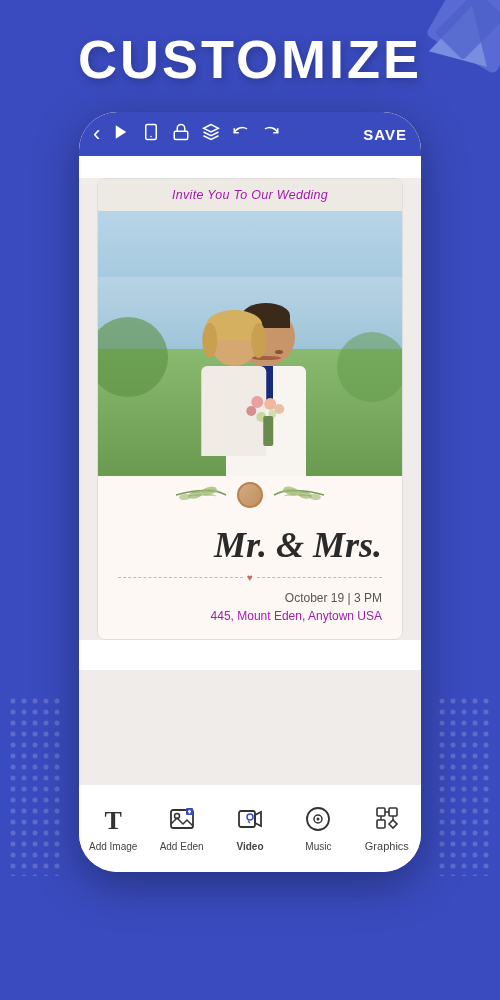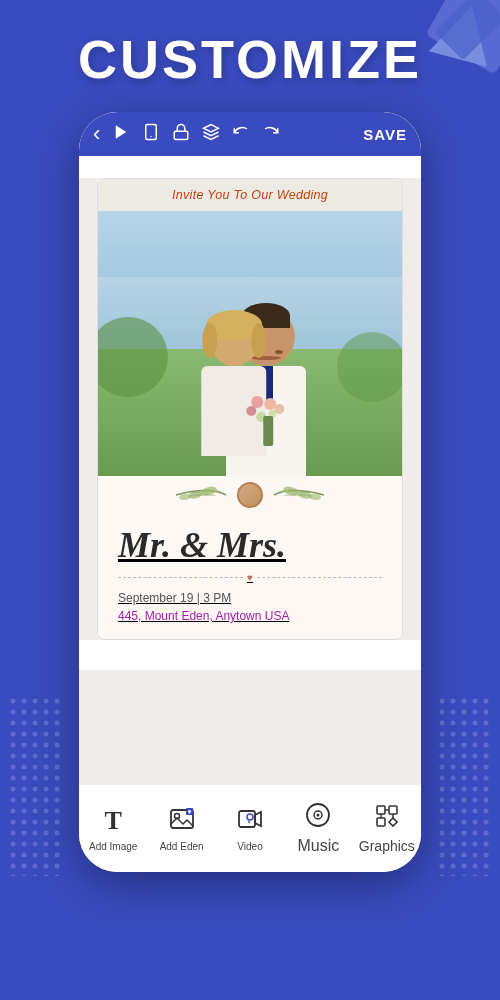--- a/index.html
+++ b/index.html
@@ -97,21 +97,21 @@
       </svg>
     </div>
 
     <div style="margin-left:auto;color:#fff;font-weight:bold;font-size:15px;letter-spacing:1px;cursor:pointer;">SAVE</div>
   </div>
 
   <div style="height:22px;background:#fff;"></div>
 
   <div style="margin:0 18px;border-radius:8px;overflow:hidden;border:1.5px solid #ddd;background:#fdf8f3;">
 
-    <div style="background:#ede9e3;text-align:center;padding:9px 10px;font-size:12.5px;color:#c2410c;font-style:italic;letter-spacing:0.3px;">Invite You To Our Wedding</div>
+    <div style="background:#ede9e3;text-align:center;padding:9px 10px;font-size:12.5px;color:#a21caf;font-style:italic;letter-spacing:0.3px;">Invite You To Our Wedding</div>
 
     <div style="width:100%;height:265px;position:relative;overflow:hidden;">
 
       <div style="position:absolute;top:0;left:0;right:0;height:55%;background:linear-gradient(180deg,#b8d5e8 0%,#91bdd4 100%);"></div>
 
       <div style="position:absolute;top:25%;left:0;right:0;height:30%;background:linear-gradient(180deg,rgba(200,220,235,0.5) 0%, rgba(180,205,220,0.3) 100%);"></div>
 
       <div style="position:absolute;bottom:0;left:0;right:0;height:48%;background:linear-gradient(180deg,#8aba70 0%,#6a9a50 100%);"></div>
 
       <div style="position:absolute;bottom:30%;left:-10px;width:80px;height:80px;background:#5a9040;border-radius:50%;opacity:0.6;"></div>
@@ -171,29 +171,29 @@
       <svg width="60" height="24" viewBox="0 0 60 24" style="transform:scaleX(-1);margin-left:2px;">
         <path d="M55,12 C40,4 20,8 5,12" stroke="#7a9a60" stroke-width="1.5" fill="none"></path>
         <path d="M50,9 C42,5 30,7 20,10" stroke="#8aaa70" stroke-width="1" fill="#9ab878" opacity="0.6"></path>
         <path d="M45,13 C38,10 28,11 18,13" stroke="#8aaa70" stroke-width="1" fill="#9ab878" opacity="0.5"></path>
         <ellipse cx="38" cy="8" rx="8" ry="4" fill="#9ab868" transform="rotate(-15 38 8)" opacity="0.7"></ellipse>
         <ellipse cx="24" cy="12" rx="7" ry="3.5" fill="#8aa858" transform="rotate(-10 24 12)" opacity="0.6"></ellipse>
         <ellipse cx="14" cy="14" rx="6" ry="3" fill="#9ab868" transform="rotate(-5 14 14)" opacity="0.6"></ellipse>
       </svg>
     </div>
 
-    <div style="background:#fdf8f3;padding:10px 20px 16px;text-align:left;text-decoration:underline;">
+    <div style="background:#fdf8f3;padding:10px 20px 16px;text-align:right;">
       <div style="font-size:36px;font-weight:bold;color:#2a2a2a;font-family:Georgia,serif;font-style:italic;margin-bottom:6px;">Mr. &amp; Mrs.</div>
 
       <div style="display:flex;align-items:center;justify-content:center;gap:4px;margin-bottom:8px;">
         <div style="flex:1;border-top:1px dashed #bbb;"></div>
         <span style="color:#c07060;font-size:10px;">♥</span>
         <div style="flex:1;border-top:1px dashed #bbb;"></div>
       </div>
-      <div style="font-size:12px;color:#555;margin-bottom:4px;">September 19 | 3 PM</div>
+      <div style="font-size:12px;color:#555;margin-bottom:4px;">October 19 | 3 PM</div>
       <div style="font-size:12px;color:#a21caf;">445, Mount Eden, Anytown USA</div>
     </div>
   </div>
 
   <div style="flex:1;background:#fff;height:30px;"></div>
 
   <div style="position:absolute;bottom:0;left:0;right:0;height:88px;background:#fff;display:flex;align-items:center;justify-content:space-around;border-top:1px solid #eee;">
 
     <div style="display:flex;flex-direction:column;align-items:center;gap:5px;cursor:pointer;flex:1;">
       <div style="font-size:26px;font-weight:bold;color:#333;font-family:serif;">T</div>
@@ -207,52 +207,52 @@
           <circle cx="8" cy="10" r="2.5" stroke="#333" stroke-width="1.5"></circle>
           <path d="M2 18 L8 12 L14 18 L18 14 L24 20" stroke="#333" stroke-width="1.5" fill="none"></path>
           <rect x="17" y="2" width="7" height="7" rx="1" fill="#3a4bbf"></rect>
           <line x1="20.5" y1="4" x2="20.5" y2="7.5" stroke="#fff" stroke-width="1.5"></line>
           <line x1="19" y1="5.5" x2="22" y2="5.5" stroke="#fff" stroke-width="1.5"></line>
         </svg>
       </div>
       <span style="font-size:10px;color:#444;">Add Eden</span>
     </div>
 
-    <div style="display:flex;flex-direction:column;align-items:center;gap:5px;cursor:pointer;flex:1;">
+    <div style="display:flex;flex-direction:column;align-items:center;gap:5px;cursor:pointer;flex:1;font-weight:bold;">
       <div>
         <svg width="26" height="26" viewBox="0 0 26 26" fill="none">
           <rect x="2" y="5" width="16" height="16" rx="2" stroke="#333" stroke-width="1.8"></rect>
           <path d="M18 9 L24 6 L24 20 L18 17 Z" stroke="#333" stroke-width="1.8" fill="none"></path>
           <circle cx="13" cy="11" r="3" stroke="#3a4bbf" stroke-width="1.5"></circle>
           <line x1="11" y1="15" x2="13" y2="17" stroke="#3a4bbf" stroke-width="1.3"></line>
         </svg>
       </div>
       <span style="font-size:10px;color:#444;">Video</span>
     </div>
 
     <div style="display:flex;flex-direction:column;align-items:center;gap:5px;cursor:pointer;flex:1;">
       <div>
         <svg width="26" height="26" viewBox="0 0 26 26" fill="none">
           <circle cx="13" cy="13" r="11" stroke="#333" stroke-width="1.8"></circle>
           <circle cx="13" cy="13" r="4" stroke="#333" stroke-width="1.5"></circle>
           <circle cx="13" cy="13" r="1.5" fill="#333"></circle>
         </svg>
       </div>
-      <span style="font-size:16px;color:#444;">Music</span>
+      <span style="font-size:10px;color:#444;">Music</span>
     </div>
 
     <div style="display:flex;flex-direction:column;align-items:center;gap:5px;cursor:pointer;flex:1;">
       <div>
         <svg width="26" height="26" viewBox="0 0 26 26" fill="none">
           <rect x="3" y="3" width="8" height="8" rx="1" stroke="#333" stroke-width="1.6"></rect>
           <rect x="15" y="3" width="8" height="8" rx="1" stroke="#333" stroke-width="1.6"></rect>
           <rect x="3" y="15" width="8" height="8" rx="1" stroke="#333" stroke-width="1.6"></rect>
           <path d="M15 19 L19 15 L23 19 L19 23 Z" stroke="#333" stroke-width="1.6" fill="none"></path>
           <line x1="7" y1="11" x2="7" y2="15" stroke="#333" stroke-width="1.4"></line>
           <line x1="19" y1="11" x2="19" y2="15" stroke="#333" stroke-width="1.4"></line>
           <line x1="11" y1="7" x2="15" y2="7" stroke="#333" stroke-width="1.4"></line>
         </svg>
       </div>
-      <span style="font-size:14px;color:#444;">Graphics</span>
+      <span style="font-size:11px;color:#444;">Graphics</span>
     </div>
 
   </div>
 </div>
 
 </body></html>

